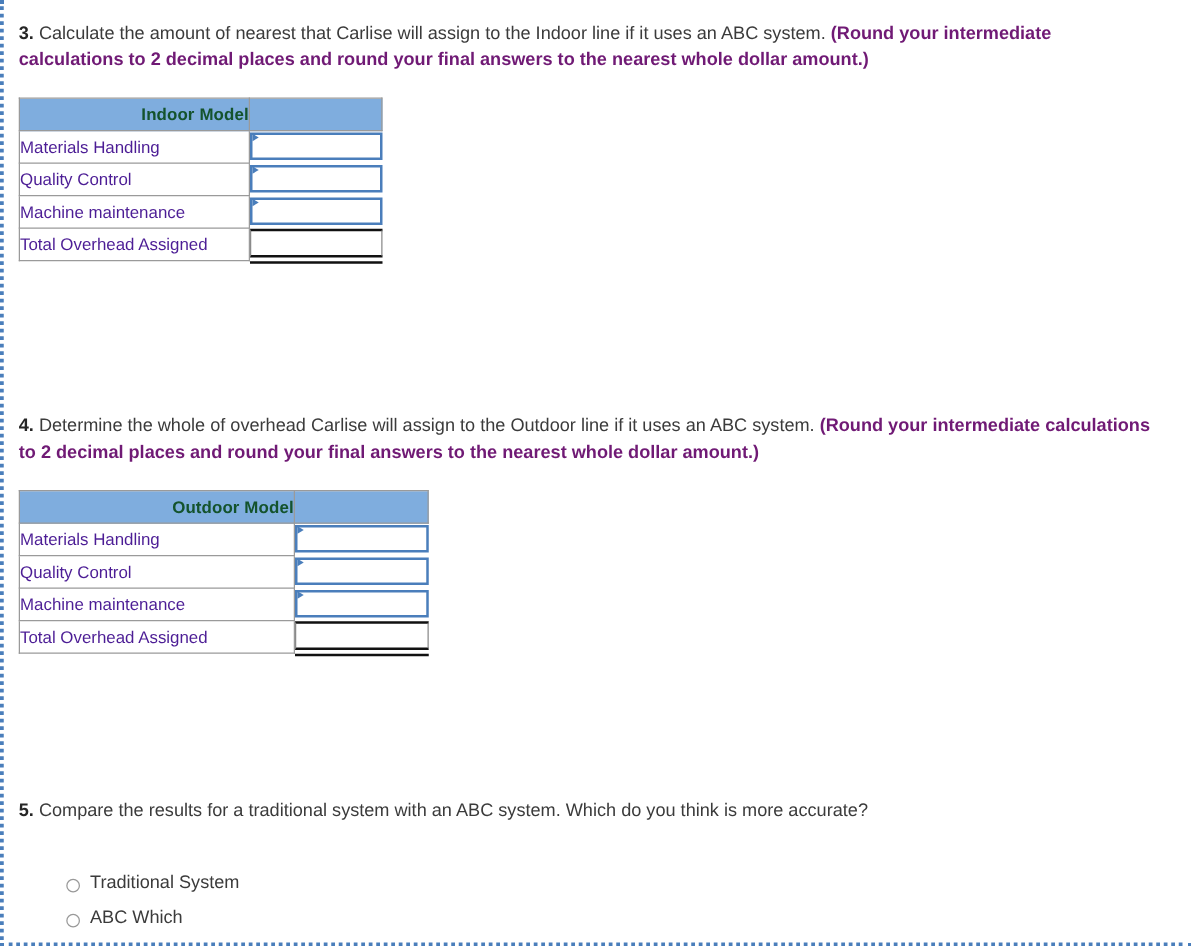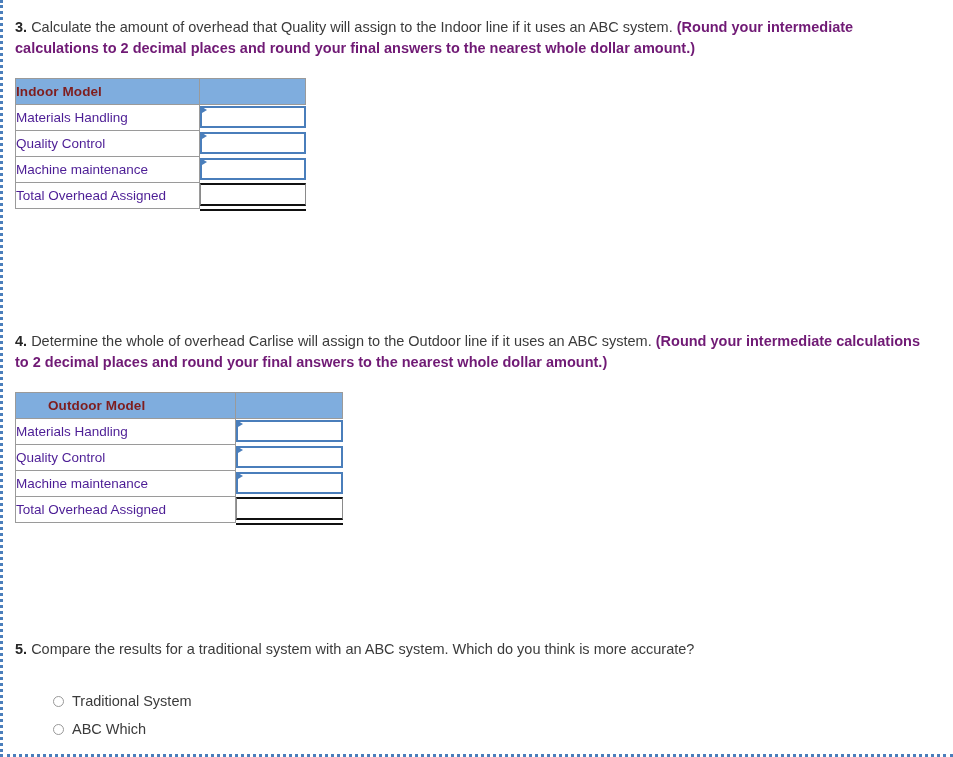--- a/index.html
+++ b/index.html
@@ -55,23 +55,23 @@
     border-collapse: collapse;
     font-size: 13px;
   }
   .abc-table td {
     padding: 0;
     margin: 0;
     vertical-align: middle;
   }
   .th-cell {
     background: #7fadde;
-    color: #7f1d1d;
+    color: #14532d;
     font-weight: bold;
-    text-align: left;
+    text-align: right;
     height: 25px;
     border: 1px solid #9a9a9a;
     font-size: 13.5px;
     letter-spacing: 0.1px;
   }
   .th-blank {
     background: #7fadde;
     border: 1px solid #9a9a9a;
     height: 25px;
   }
@@ -159,21 +159,21 @@
     border-bottom: 2px solid #111111;
   }
 
   
   .options {
     position: absolute;
     left: 50px;
   }
   .option-row {
     display: flex;
-    align-items: center;
+    align-items: flex-end;
     height: 26px;
     margin-bottom: 2px;
   }
   .radio {
     width: 11px;
     height: 11px;
     border-radius: 50%;
     border: 1px solid #999999;
     background: #ffffff;
     box-sizing: border-box;
@@ -186,21 +186,21 @@
     white-space: nowrap;
   }
 </style>
 </head>
 <body>
 
 <div id="page">
 
   <div class="question" style="top:17px;">
     <span class="q-num">3.</span>
-    <span class="q-text">Calculate the amount of overhead that Quality will assign to the Indoor line if it uses an ABC system.</span>
+    <span class="q-text">Calculate the amount of nearest that Carlise will assign to the Indoor line if it uses an ABC system.</span>
     <span class="q-bold-red">(Round your intermediate calculations to 2 decimal places and round your final answers to the nearest whole dollar amount.)</span>
   </div>
 
   <table class="abc-table" style="left:12px; top:78px;">
     <tbody>
         <tr>
       <td class="th-cell" style="width:183px;">Indoor Model</td>
       <td class="th-blank" style="width:105px;"></td>
     </tr>
     <tr>

